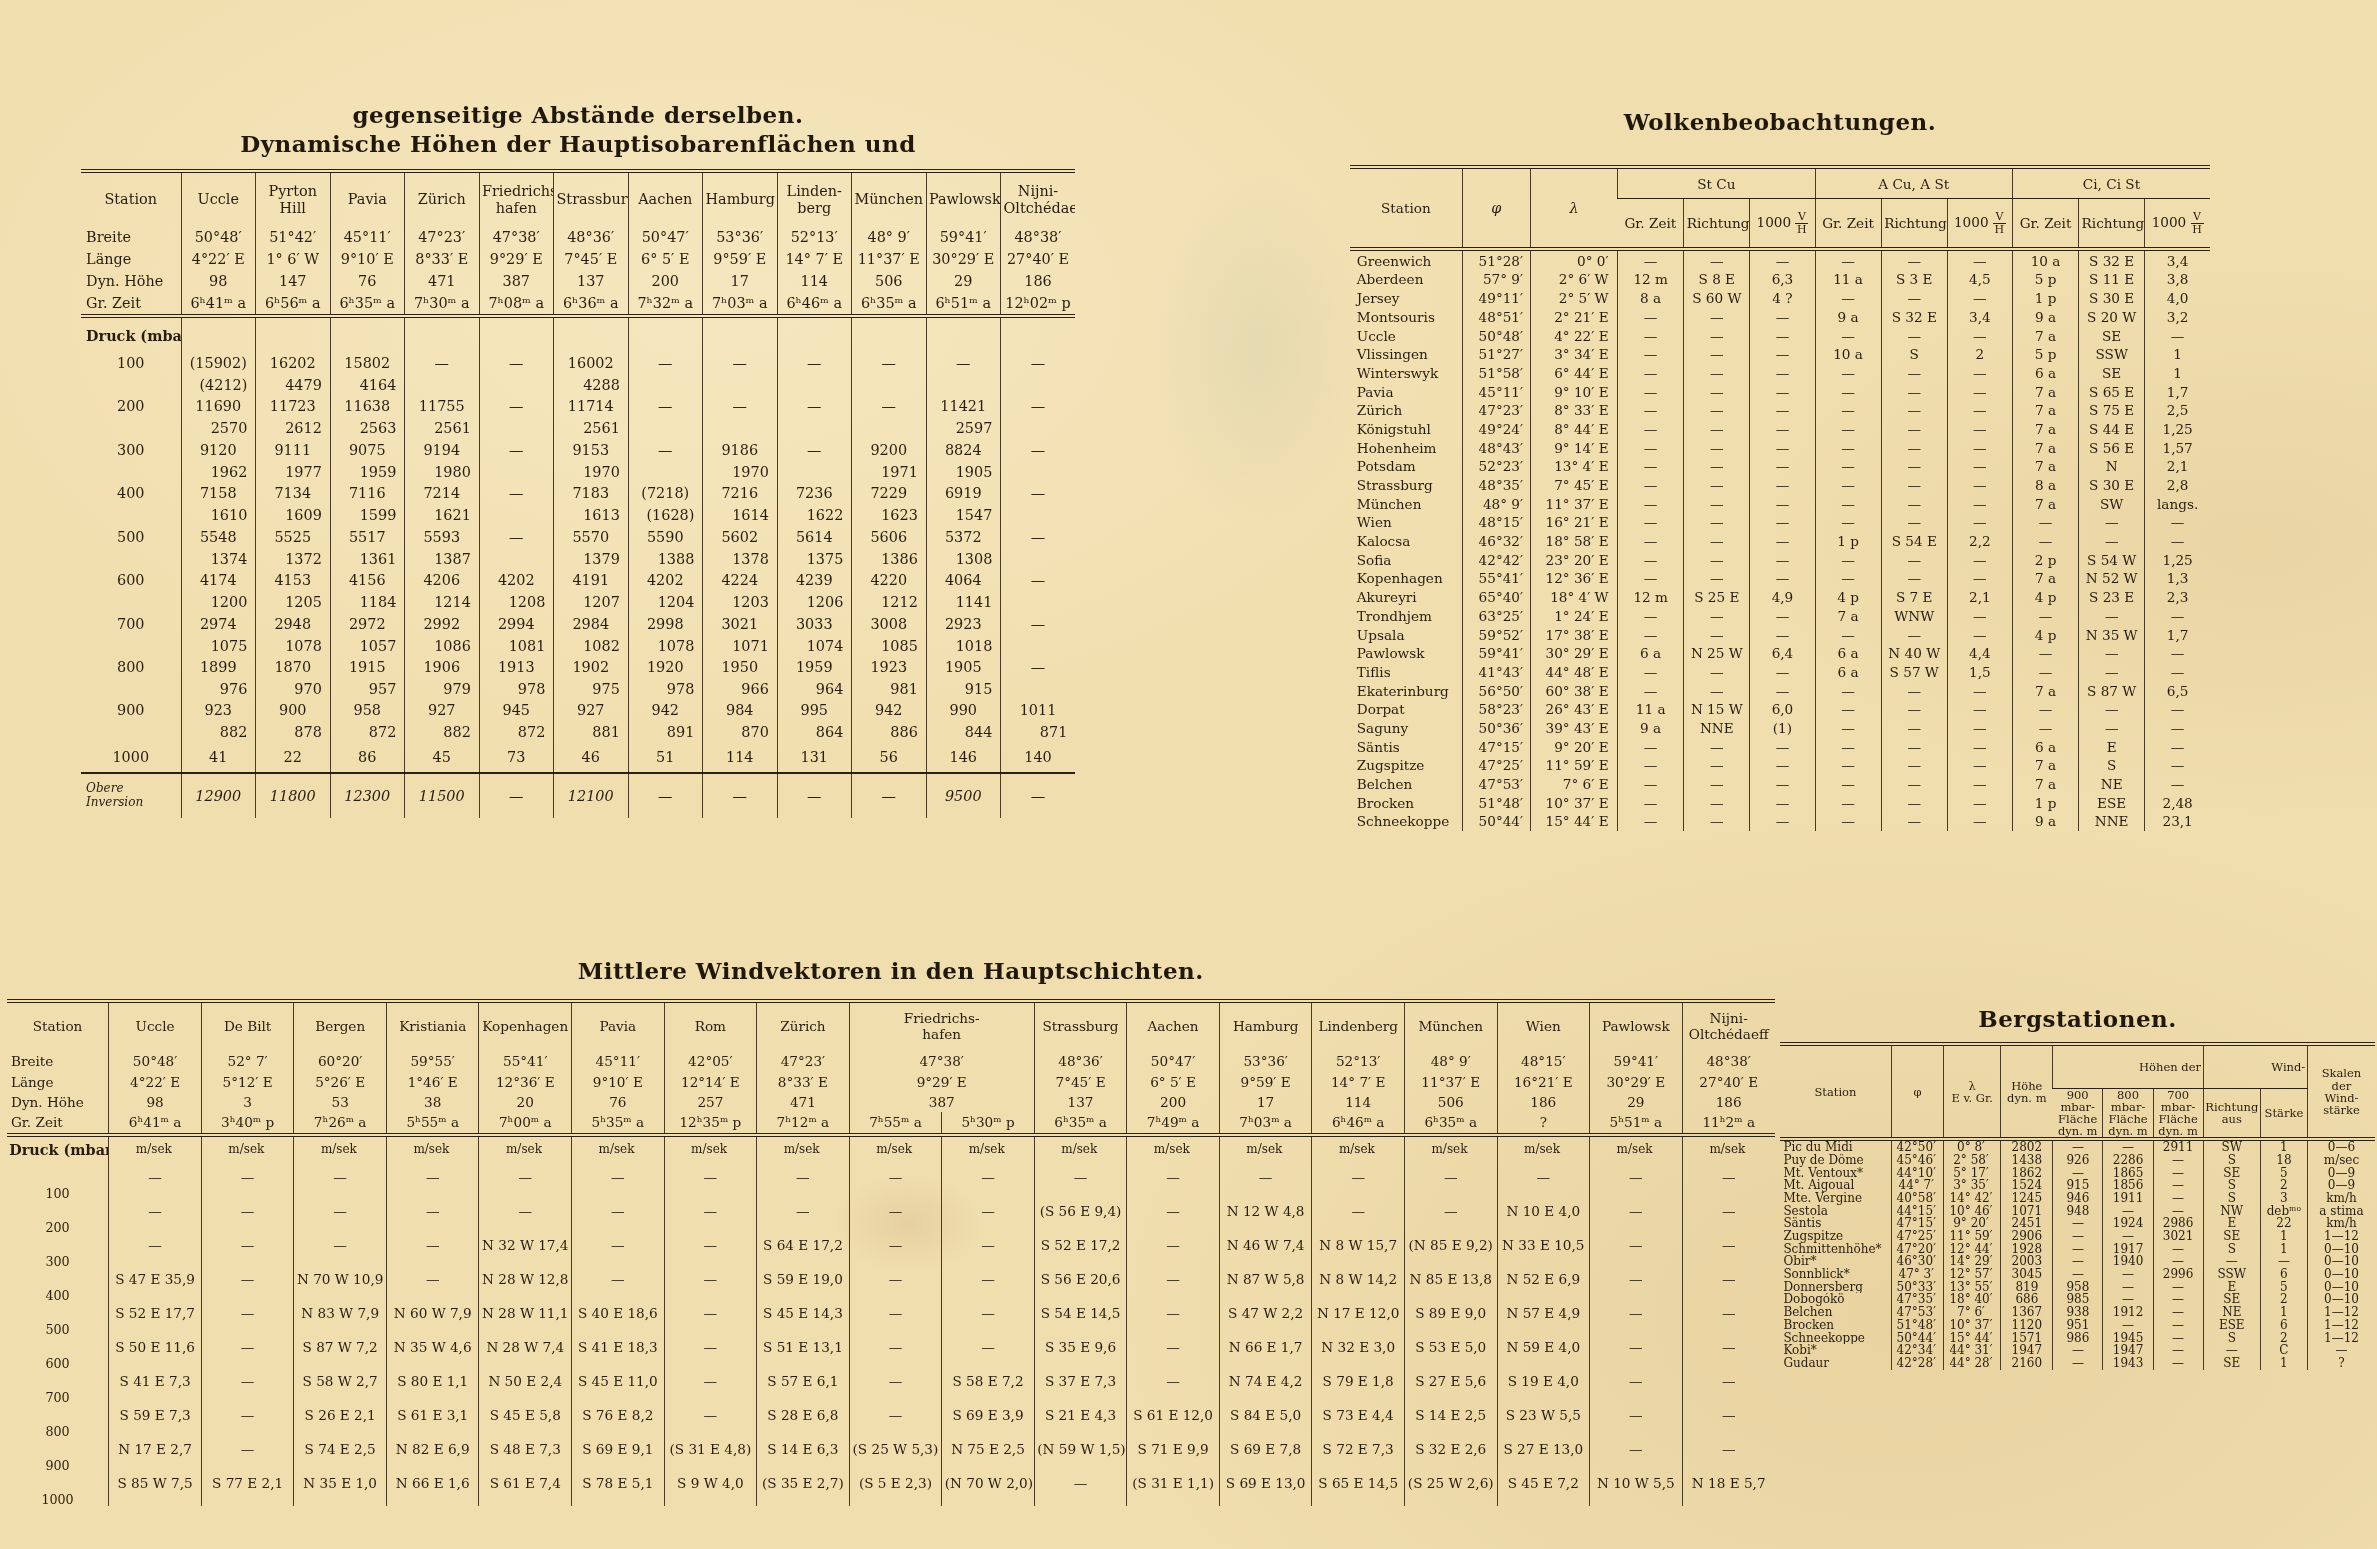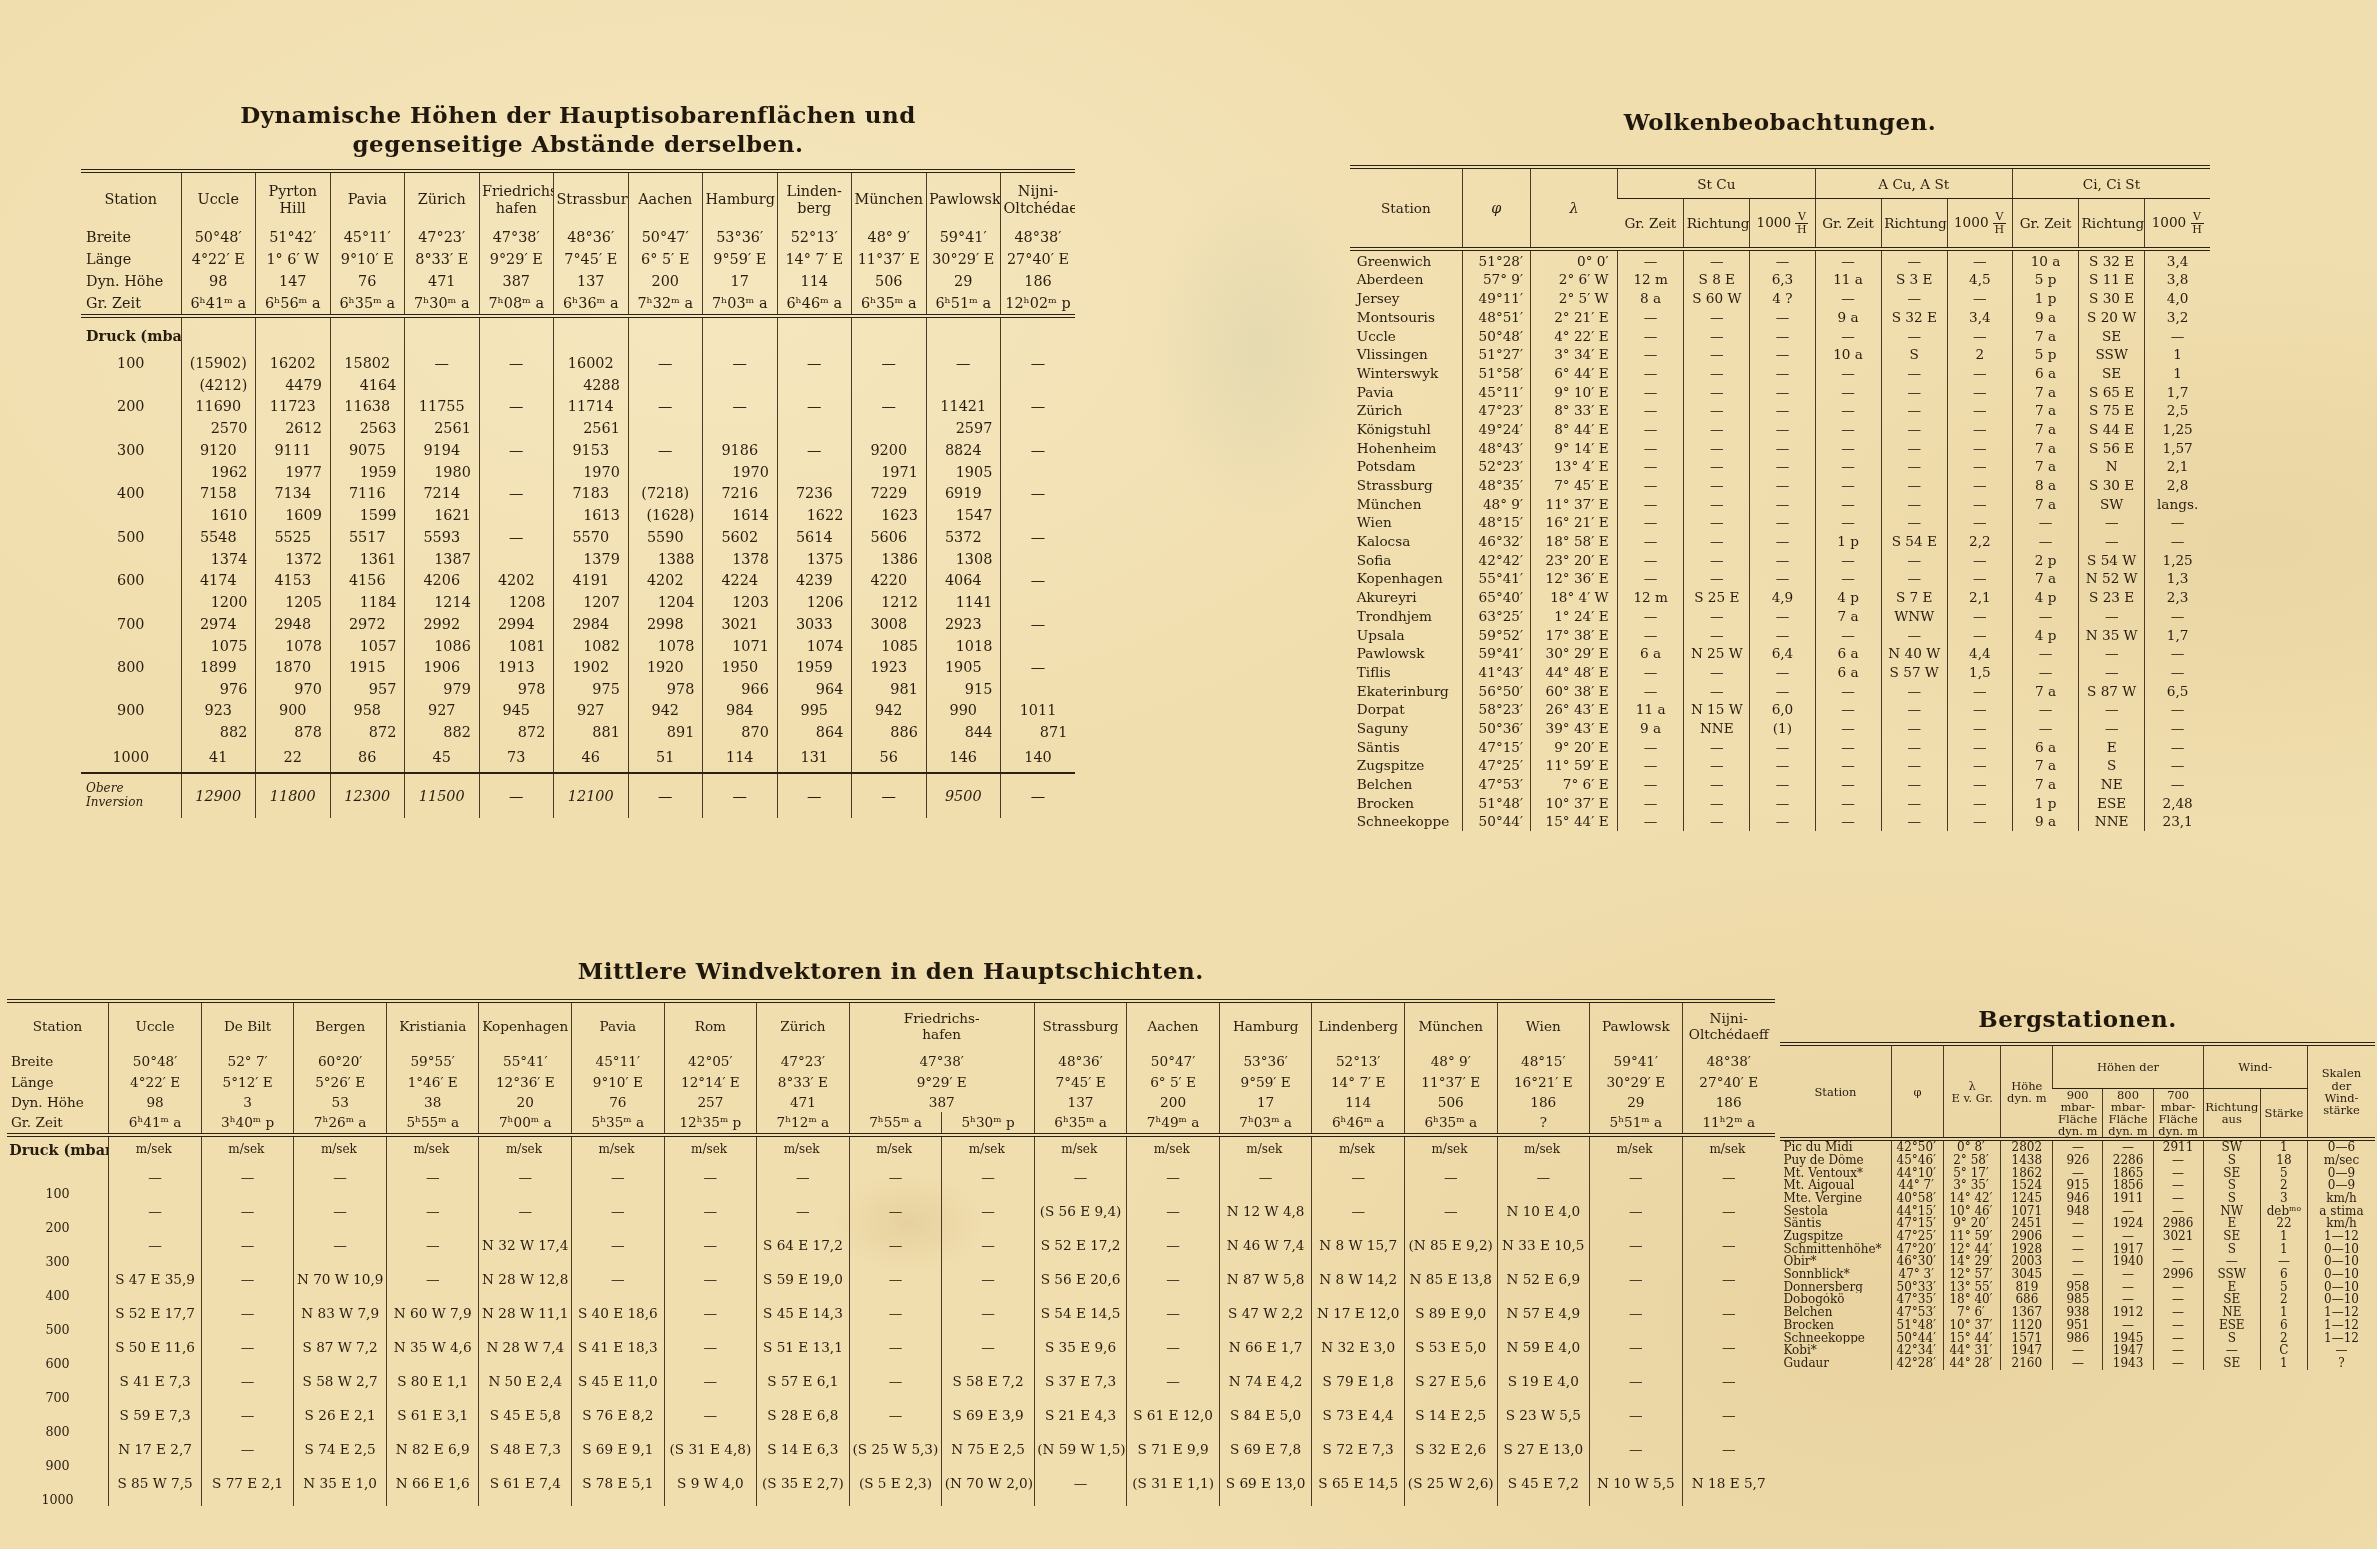--- a/index.html
+++ b/index.html
@@ -76,39 +76,39 @@
   .t3tab tr.unitrow td{height:29px;vertical-align:top;text-align:center;padding-right:5.1px;font-size:12px;line-height:25.5px;white-space:nowrap;}
   .t3tab tr.unitrow td.dk{font-weight:bold;text-align:left;font-size:14.4px;}
   .t3tab tr.vrow td{height:22px;white-space:nowrap;font-size:13.6px;}
   .t3tab tr.lrow td{height:12px;font-size:12.7px;line-height:12px;}
 
   
   .t4tab{width:100%;margin-top:8.5px;border-top:4.2px double #2a2113;font-size:12px;}
   .t4tab td{border-left:0.8px solid #4a3a22;height:12.7px;line-height:1.05;padding:0 1.7px;}
   .t4tab td:first-child{border-left:none;}
   .t4tab .h{font-size:11.5px;height:42px;}
-  .t4tab .grp{border-bottom:0.8px solid #2a2113;}
+  .t4tab .grp{border-bottom:0.8px solid #2a2113;text-align:right;}
   .t4tab tr.subh td{border-bottom:4.2px double #2a2113;height:46px;}
   .t4tab td.bb{border-bottom:4.2px double #2a2113;}
   .t4tab tr.d td{white-space:nowrap;}
   .t4tab tr.d td:first-child{text-align:left;padding-left:3.4px;}
   .t4tab tr.d td:nth-child(2),.t4tab tr.d td:nth-child(3){padding-right:4.2px;}
 </style>
 </head>
 <body>
 
 <div class="page">
   <div class="stain s1"></div>
   <div class="stain s2"></div>
 
 
   <section class="b1">
     <div class="tbl-title">
+      <div>gegenseitige Abstände derselben.</div>
       <div>Dynamische Höhen der Hauptisobarenflächen und</div>
-      <div>gegenseitige Abstände derselben.</div>
     </div>
     <table class="t1tab">
       <colgroup>
         <col style="width:100px">
           <col>
           <col>
           <col>
           <col>
           <col>
           <col>

